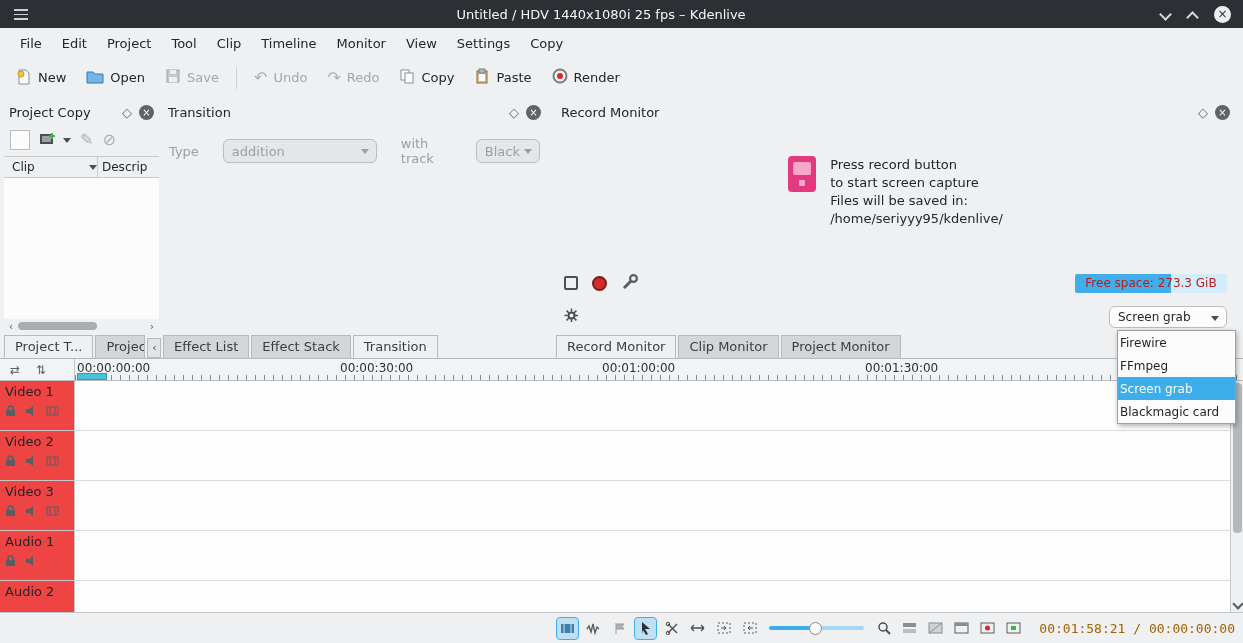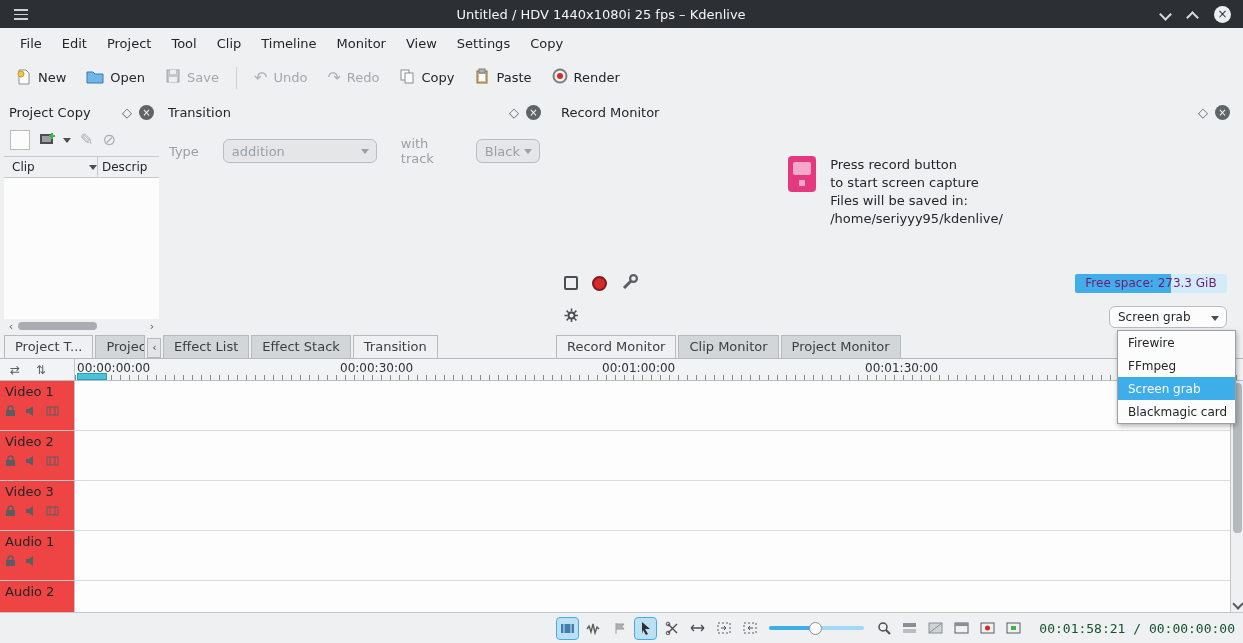--- a/index.html
+++ b/index.html
@@ -66,27 +66,27 @@
   .rm-view { flex:1; display:flex; justify-content:center; padding-top:32px; }
   .rm-capture-icon { width:28px; height:36px; border-radius:4px; background:#e5397f; margin-right:14px; position:relative; }
   .rm-capture-icon::before { content:""; position:absolute; left:5px; top:6px; width:18px; height:13px; background:#f7a8c9; border-radius:2px; }
   .rm-capture-icon::after { content:""; position:absolute; left:11px; top:24px; width:6px; height:6px; background:#f7a8c9; border-radius:1px; }
   .rm-text { line-height:18px; font-size:13px; }
   .rm-controls { flex:0 0 36px; display:flex; align-items:center; padding:0 8px; gap:14px; }
   .stop-icon { width:14px; height:14px; border:2px solid #4a4e52; border-radius:2px; }
   .rec-icon { width:15px; height:15px; border-radius:50%; background:#d42a2a; border:2px solid #7e1c1c; }
   .freebar { margin-left:auto; width:152px; height:19px; position:relative; background:#d3ecfa; border-radius:2px; overflow:hidden; }
   .freebar .fill { position:absolute; left:0; top:0; bottom:0; width:63%; background:#41aee9; }
-  .freebar .label { position:absolute; inset:0; display:flex; align-items:center; justify-content:center; font-size:12px; color:#701a75; }
+  .freebar .label { position:absolute; inset:0; display:flex; align-items:center; justify-content:center; font-size:12px; color:#b91c1c; }
   .rm-bottom { flex:0 0 32px; display:flex; align-items:center; justify-content:space-between; padding:0 8px; }
   .rm-combo { width:118px; height:22px; font-size:12px; }
 
   
   .popup { position:absolute; top:330px; left:1117px; width:119px; background:#fcfcfc; border:1px solid #9ca0a4; box-shadow:1px 2px 5px rgba(0,0,0,.3); z-index:50; }
-  .popup .opt { height:23px; display:flex; align-items:center; padding-left:10px; font-size:12px; }
+  .popup .opt { height:23px; display:flex; align-items:center; padding-left:2px; font-size:12px; }
   .popup .opt.selected { background:#3daee9; color:#fcfcfc; }
 
   
   .tab-row { flex:0 0 25px; position:relative; }
   .tab-group { position:absolute; top:0; display:flex; align-items:flex-end; height:25px; }
   .tab { padding:3px 10px 4px 10px; border:1px solid #b6babd; border-bottom:0; background:#d2d6d8; color:#3a3e41; font-size:13px; margin-right:2px; white-space:nowrap; }
   .tab.active { background:#eff0f1; }
   .tab.clip { max-width:50px; overflow:hidden; }
   .tg-left { left:4px; } .tg-center { left:163px; } .tg-right { left:556px; }
   .tab-scroll { width:14px; height:20px; border:1px solid #b6babd; background:#e2e4e6; font-size:11px; text-align:center; line-height:18px; color:#4a4e52; margin-right:2px; }
@@ -111,21 +111,21 @@
   .varrow { position:absolute; bottom:3px; left:2px; width:9px; height:9px; }
   .varrow::before { content:""; position:absolute; left:1px; top:0; width:6px; height:6px; border-right:2px solid #5a5e62; border-bottom:2px solid #5a5e62; transform:rotate(45deg); }
 
   
   .statusbar { flex:0 0 31px; border-top:1px solid #c3c7ca; background:#eff0f1; display:flex; align-items:center; justify-content:flex-end; gap:5px; padding:0 8px; }
   .sicon { width:21px; height:21px; display:flex; align-items:center; justify-content:center; border-radius:3px; }
   .sicon.active { background:#bde0f5; outline:1px solid #3daee9; }
   .zoom-slider { width:95px; height:21px; position:relative; display:flex; align-items:center; margin:0 4px; }
   .zs-track { width:100%; height:4px; border-radius:2px; background:linear-gradient(to right,#3daee9 0 45%,#a4d7f3 45%); }
   .zs-handle { position:absolute; left:42%; top:4px; width:13px; height:13px; border-radius:50%; background:#fcfcfc; border:1px solid #888c90; }
-  .timecode { margin-left:10px; font-family:"DejaVu Sans Mono","Liberation Mono",monospace; font-size:13px; color:#14532d; }
+  .timecode { margin-left:10px; font-family:"DejaVu Sans Mono","Liberation Mono",monospace; font-size:13px; color:#a16207; }
 </style>
 </head>
 <body>
 
 <div class="window">
 
   <div class="titlebar">
     <div class="tb-left">
         <span class="burger"></span>
       </div>

